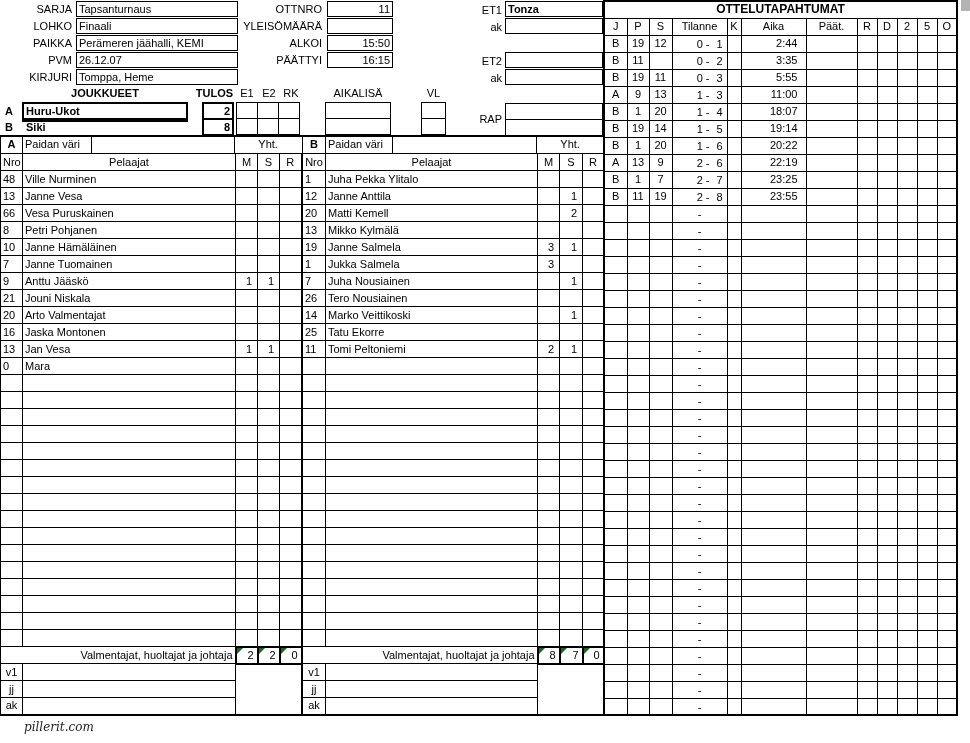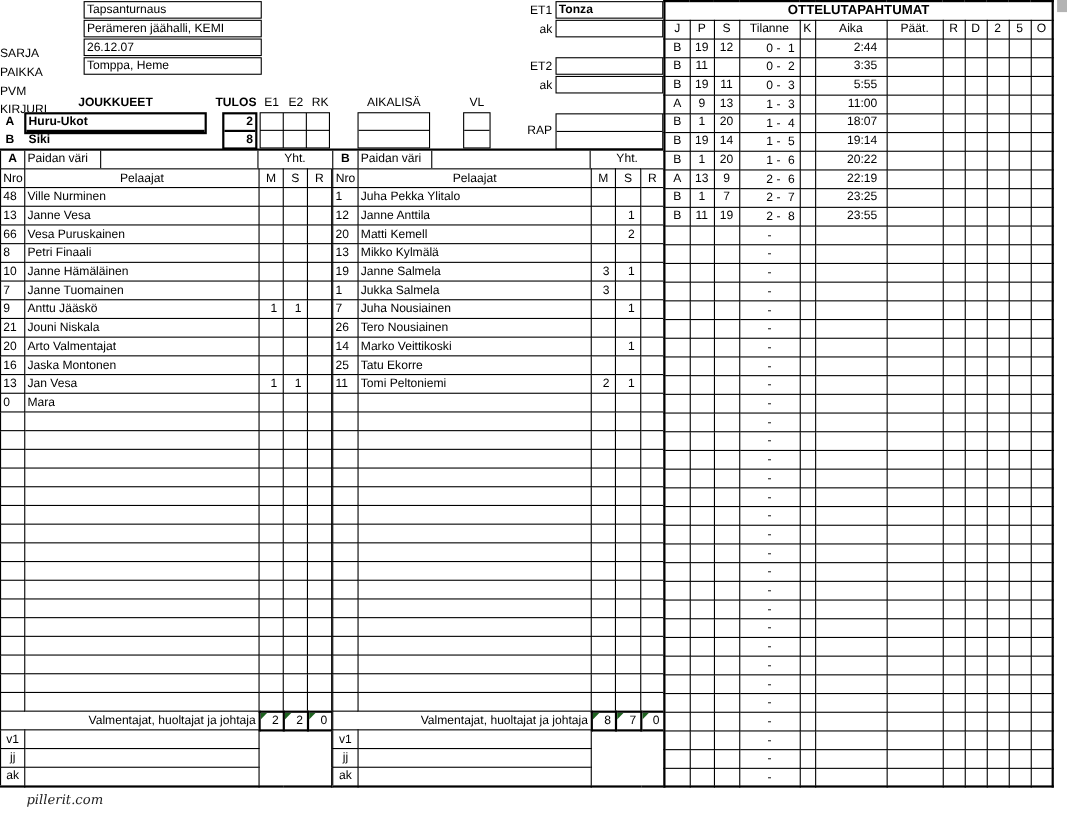--- a/index.html
+++ b/index.html
@@ -1,21 +1,21 @@
 <!DOCTYPE html>
 <html><head>
 <meta charset="utf-8">
 <style>
   html,body{margin:0;padding:0;background:#fff;}
   .sheet{position:relative;width:970px;height:743px;background:#fff;
          font-family:"Liberation Sans",sans-serif;font-size:11px;color:#000;overflow:hidden;}
   
   .fcol{position:absolute;}
   .frow{display:flex;height:17px;align-items:flex-start;}
-  .flabel{display:inline-block;text-align:left;line-height:16px;padding-right:3px;white-space:nowrap;margin-top:40px;}
+  .flabel{display:inline-block;text-align:right;line-height:16px;padding-right:3px;white-space:nowrap;}
   .fbox{display:inline-block;border:1px solid #000;height:16px;line-height:14px;
         padding:0 2px;box-sizing:border-box;background:#fff;overflow:hidden;white-space:nowrap;}
   .c-left .flabel{width:72px;}
   .c-left .fbox{width:162px;margin-left:1px;text-align:left;}
   .c-mid .flabel{width:85px;}
   .c-mid .fbox{width:66px;margin-left:2px;text-align:right;}
   .lbl{position:absolute;text-align:right;line-height:16px;white-space:nowrap;}
   .box{position:absolute;border:1px solid #000;box-sizing:border-box;background:#fff;
        line-height:14px;padding:0 2px;overflow:hidden;white-space:nowrap;font-weight:bold;}
   .hdr{position:absolute;height:15px;line-height:15px;text-align:center;white-space:nowrap;}
@@ -65,37 +65,63 @@
 
 <div class="sheet">
 
   <div class="fcol c-left" style="left:0;top:1px;">
 
       <div class="frow">
         <span class="flabel">SARJA</span>
         <span class="fbox">Tapsanturnaus</span>
       </div>
 
+      <div class="frow">
+        <span class="flabel">LOHKO</span>
+        <span class="fbox">Finaali</span>
+      </div>
 
       <div class="frow">
         <span class="flabel">PAIKKA</span>
         <span class="fbox">Perämeren jäähalli, KEMI</span>
       </div>
 
       <div class="frow">
         <span class="flabel">PVM</span>
         <span class="fbox">26.12.07</span>
       </div>
 
       <div class="frow">
         <span class="flabel">KIRJURI</span>
         <span class="fbox">Tomppa, Heme</span>
       </div>
     </div>
 
+  <div class="fcol c-mid" style="left:237px;top:1px;">
+
+      <div class="frow">
+        <span class="flabel">OTTNRO</span>
+        <span class="fbox">11</span>
+      </div>
+
+      <div class="frow">
+        <span class="flabel">YLEISÖMÄÄRÄ</span>
+        <span class="fbox"></span>
+      </div>
+
+      <div class="frow">
+        <span class="flabel">ALKOI</span>
+        <span class="fbox">15:50</span>
+      </div>
+
+      <div class="frow">
+        <span class="flabel">PÄÄTTYI</span>
+        <span class="fbox">16:15</span>
+      </div>
+    </div>
 
   <div class="lbl" style="left:430px;top:2px;width:72px;">ET1</div>
   <div class="box" style="left:505px;top:1px;width:98px;height:16px;">Tonza</div>
 
   <div class="lbl" style="left:430px;top:19px;width:72px;">ak</div>
   <div class="box" style="left:505px;top:18px;width:98px;height:16px;"></div>
 
   <div class="lbl" style="left:430px;top:53px;width:72px;">ET2</div>
   <div class="box" style="left:505px;top:52px;width:98px;height:16px;"></div>
 
@@ -206,21 +232,21 @@
         <tr>
           <td class="nro">66</td>
           <td>Vesa Puruskainen</td>
           <td class="num"></td>
           <td class="num"></td>
           <td class="num"></td>
         </tr>
 
         <tr>
           <td class="nro">8</td>
-          <td>Petri Finaali</td>
+          <td>Petri Pohjanen</td>
           <td class="num"></td>
           <td class="num"></td>
           <td class="num"></td>
         </tr>
 
         <tr>
           <td class="nro">10</td>
           <td>Janne Hämäläinen</td>
           <td class="num"></td>
           <td class="num"></td>

